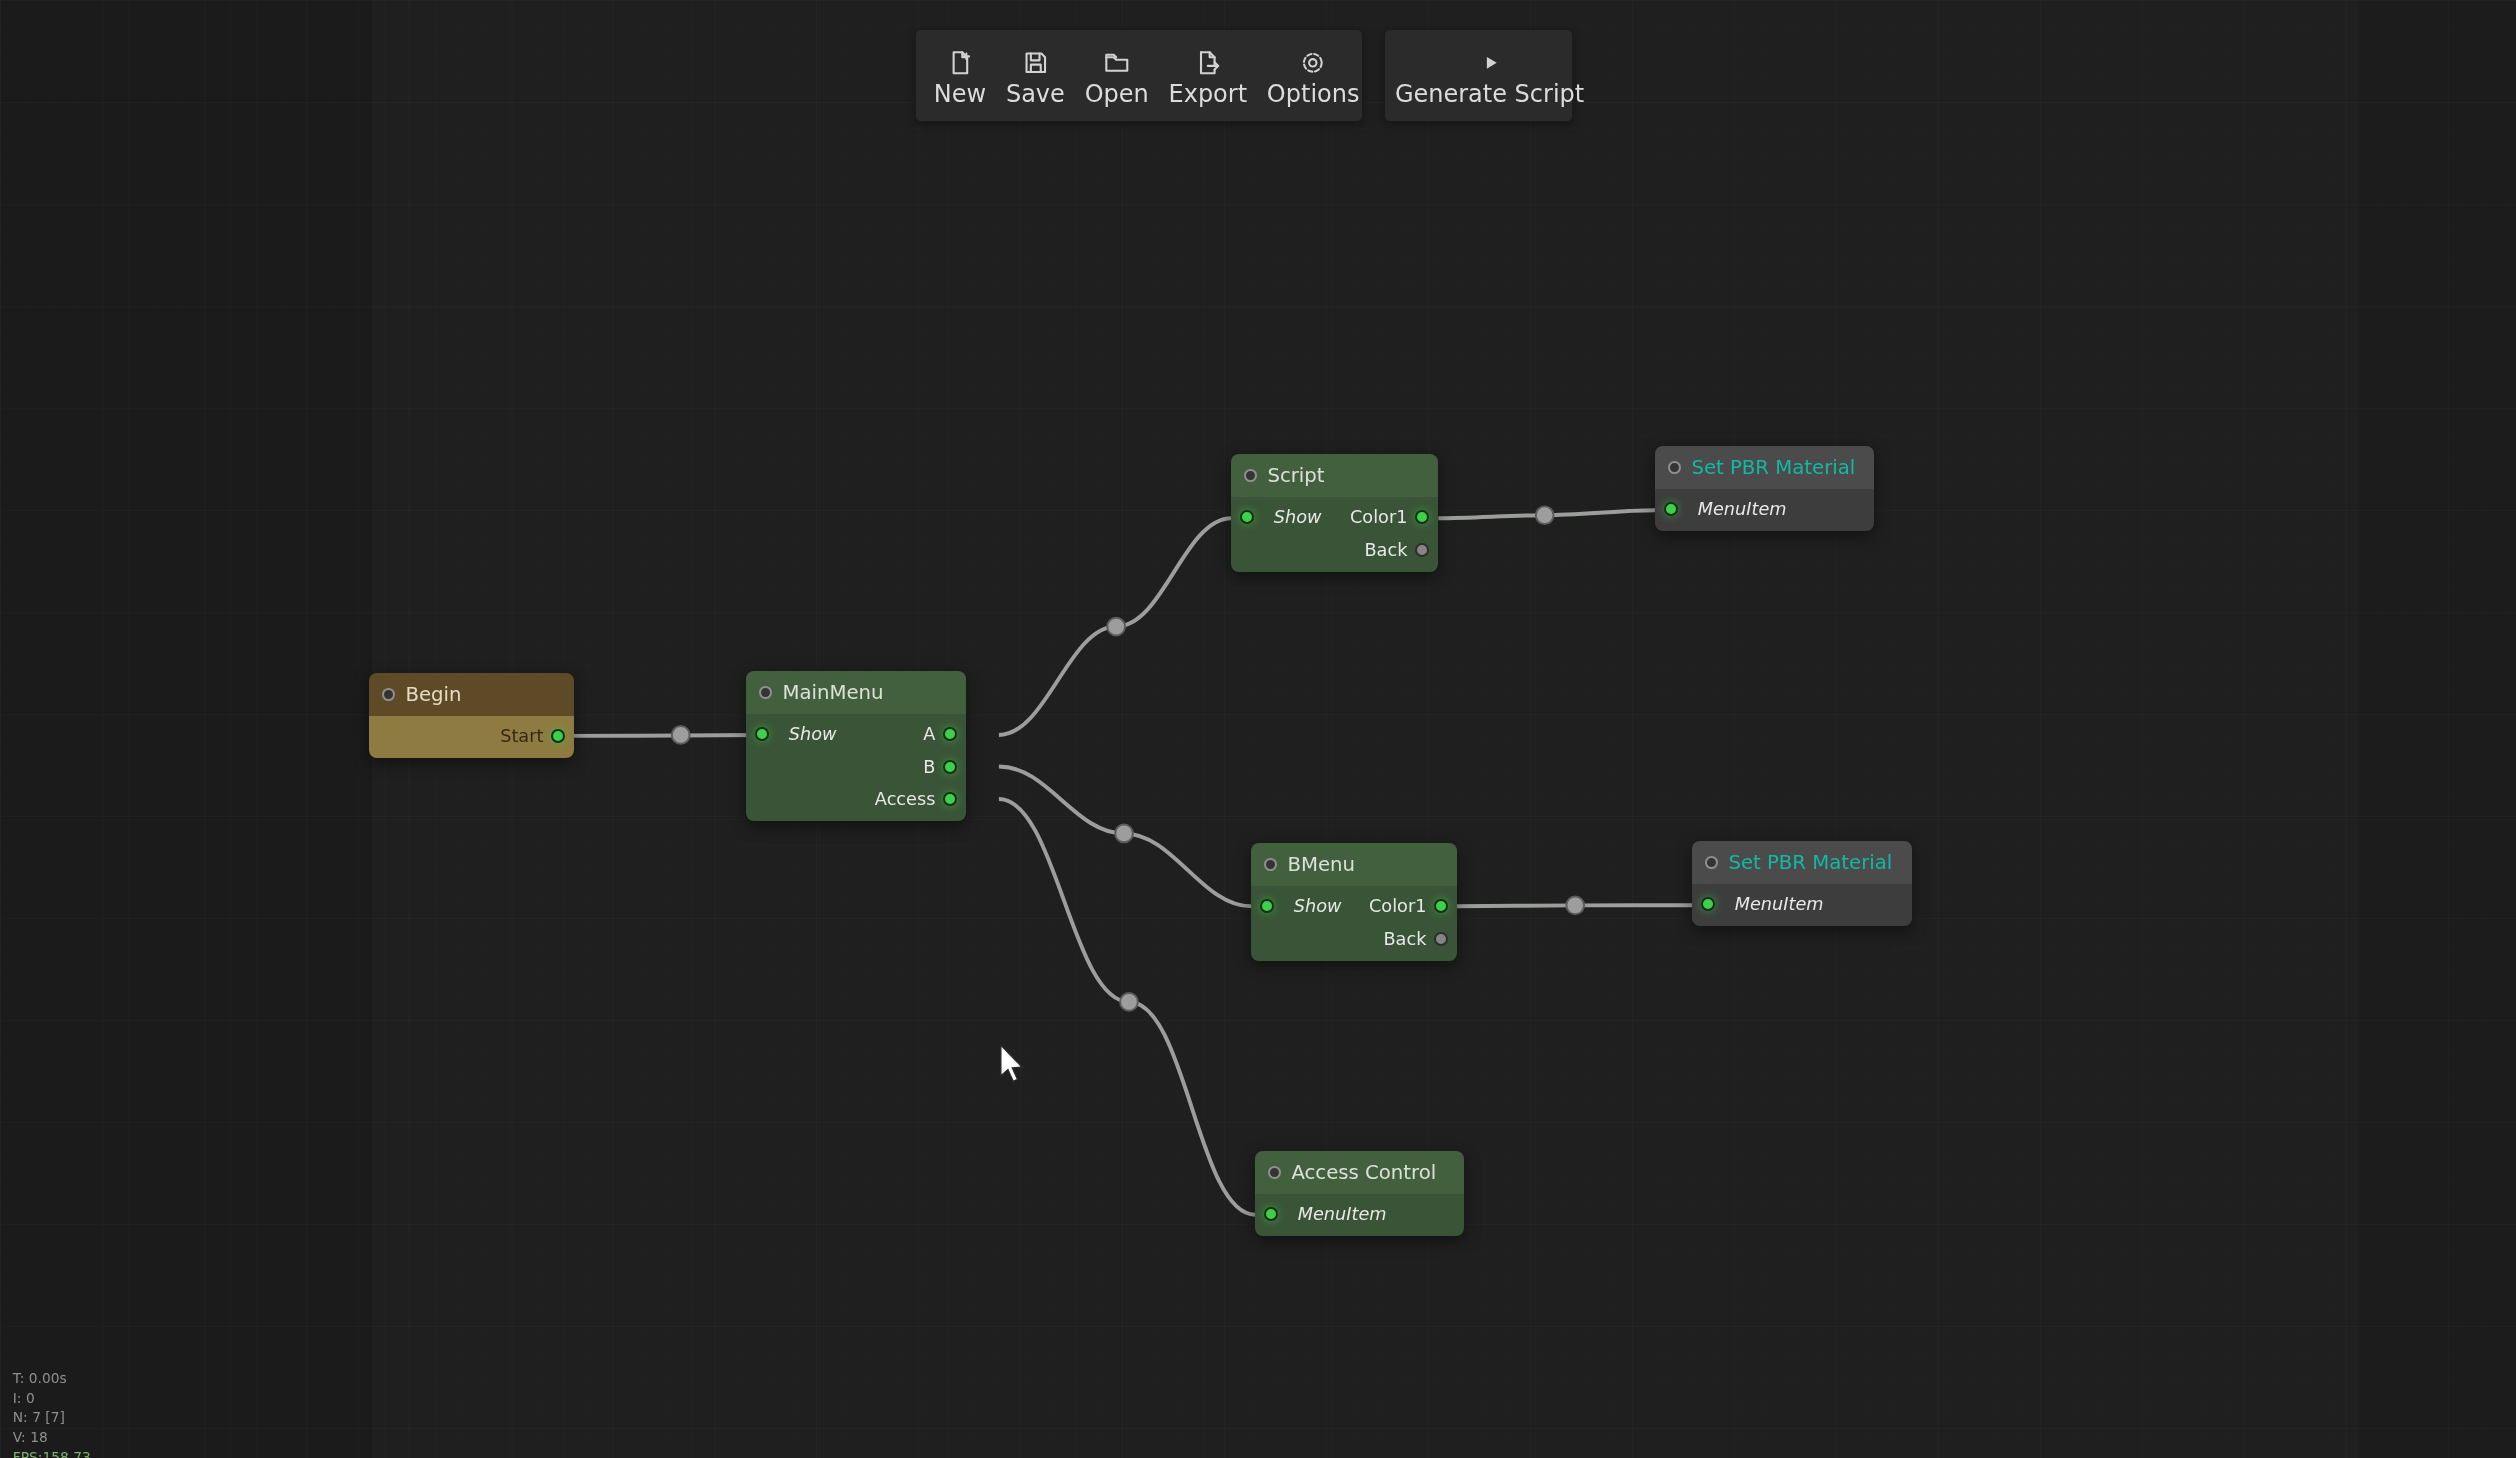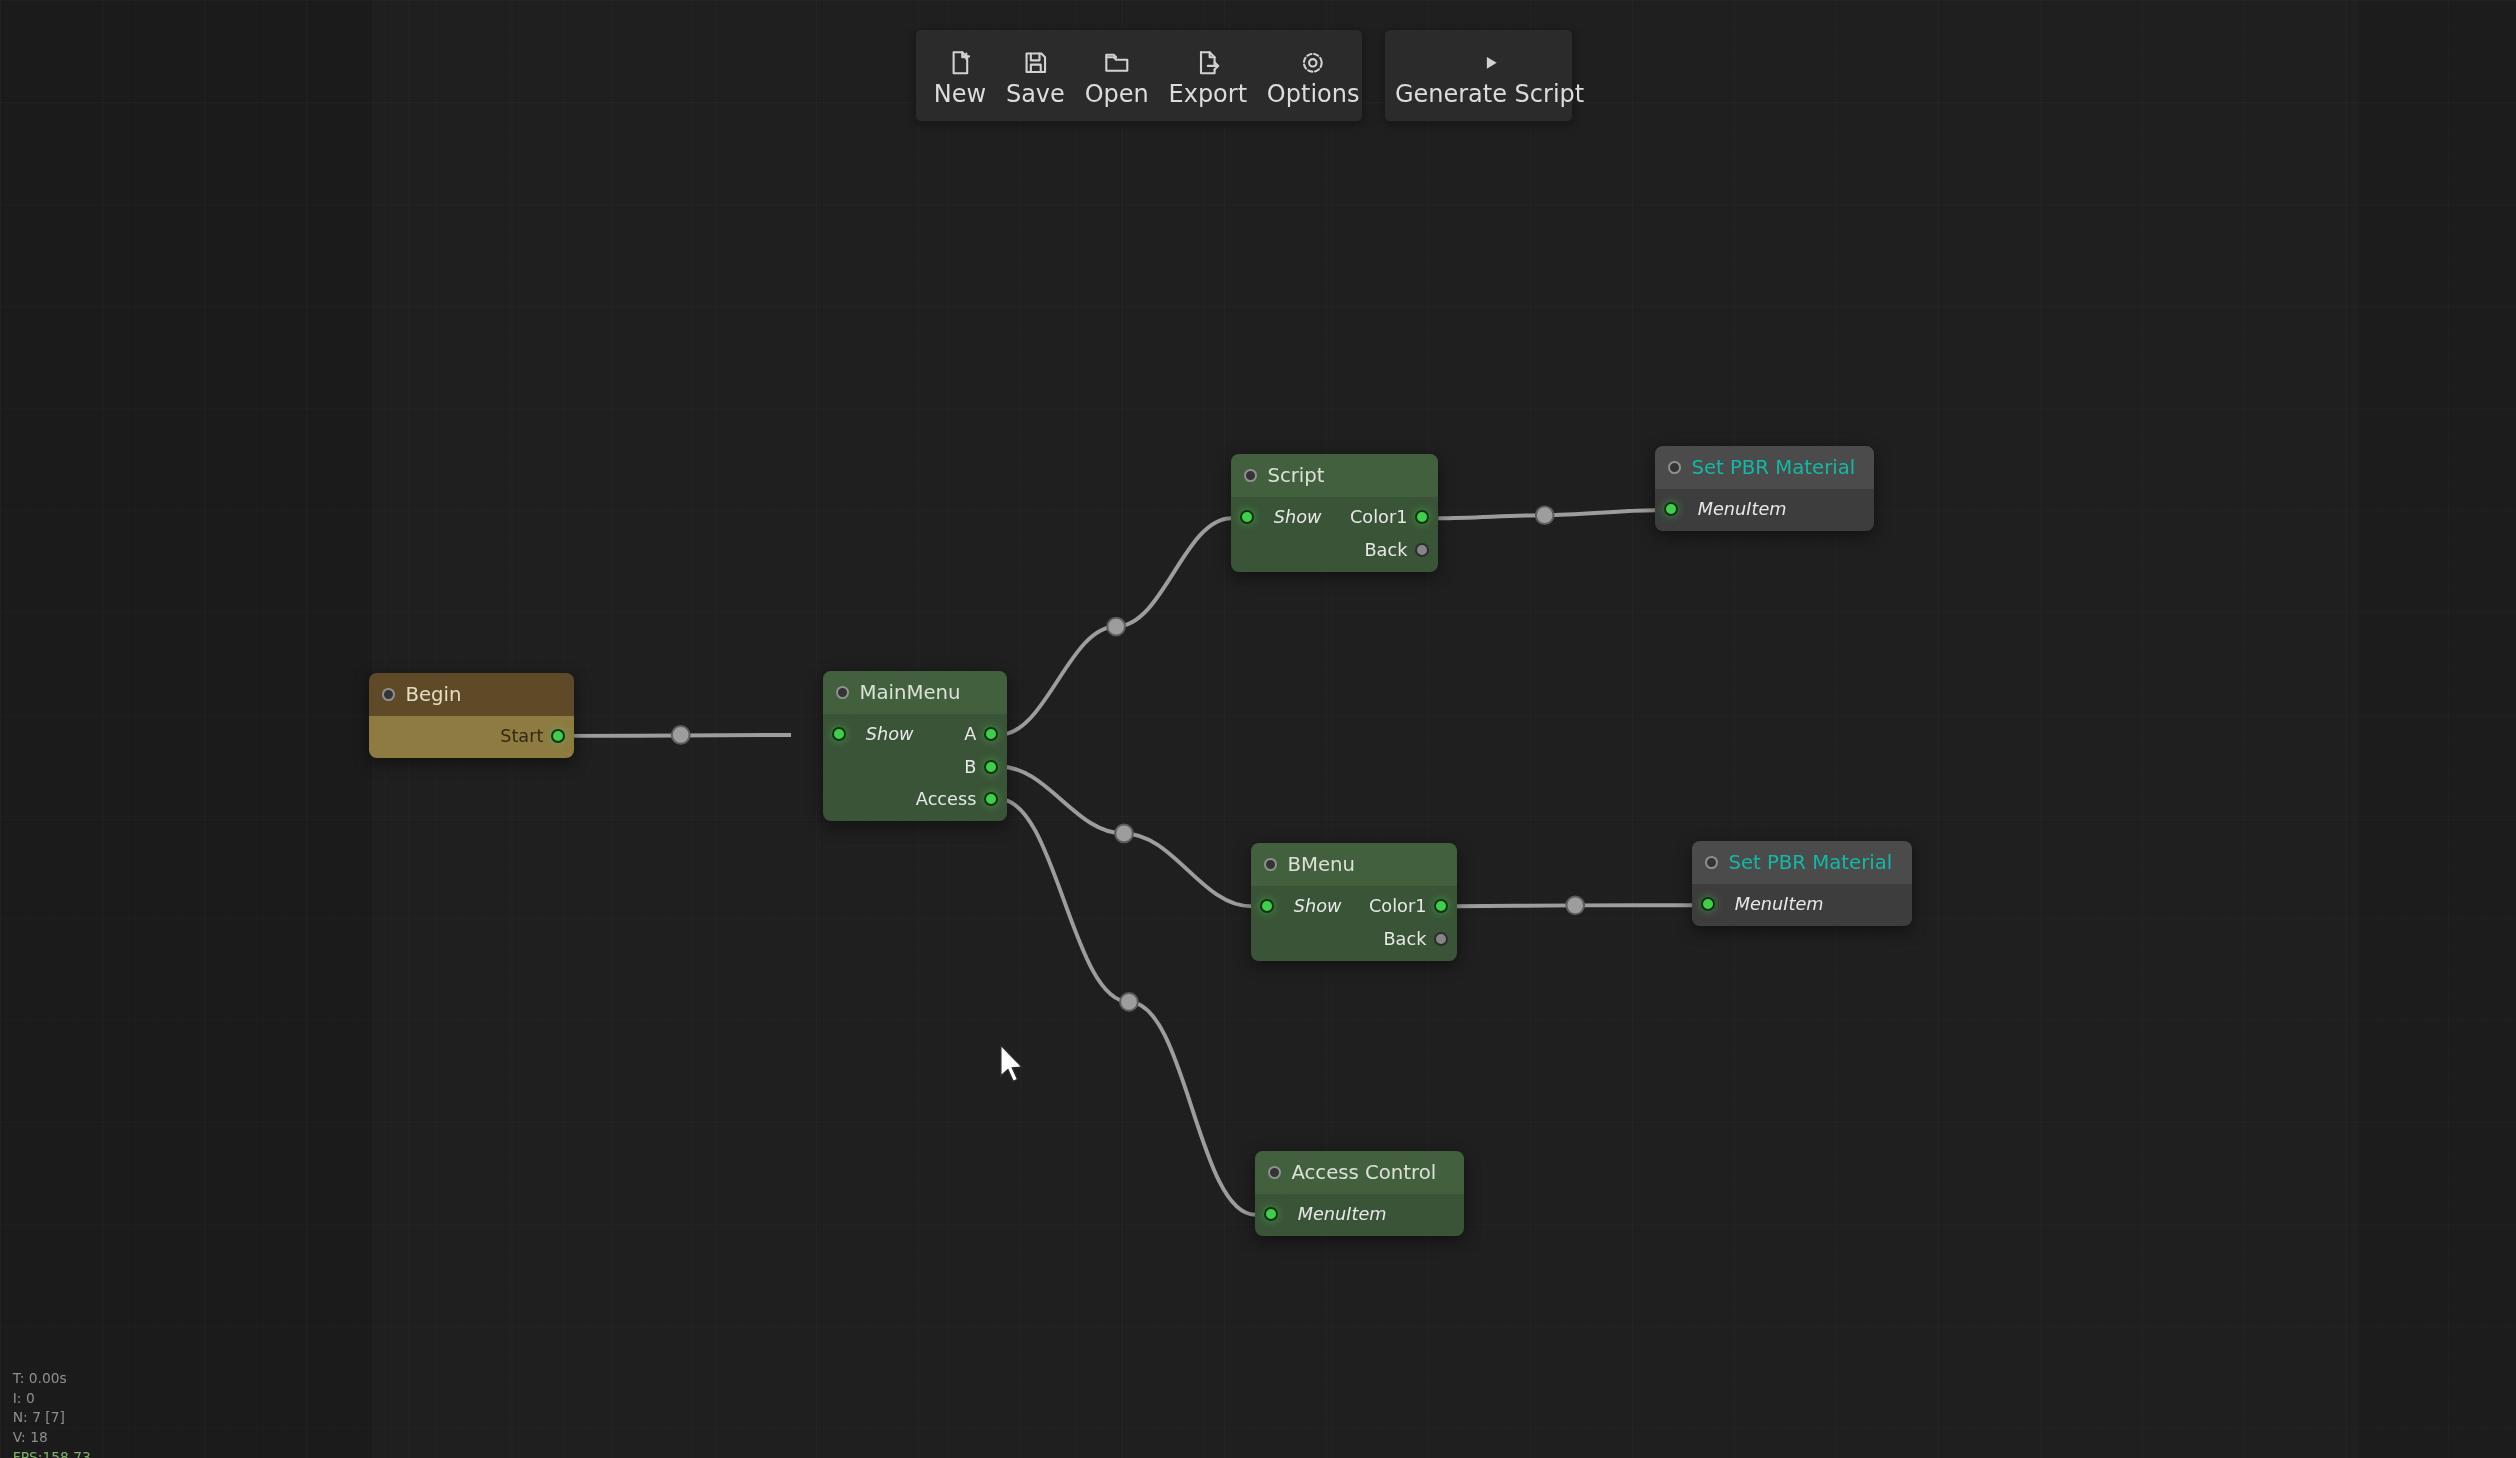--- a/index.html
+++ b/index.html
@@ -67,21 +67,21 @@
   
   .hdr-begin { background:#5e4a27; color:#e6dcc4; }
   .body-begin { background:#8e7b41; }
   .hdr-green { background:#43603e; color:#dbe1d8; }
   .body-green { background:#3a5437; }
   .hdr-gray { background:#4b4b4b; color:#14b8a6; }
   .body-gray { background:#3d3d3d; }
 
   
   .n-begin    { left:361px;  top:673px;  width:205px;margin-left:8px; }
-  .n-mainmenu { left:823px;  top:671px;  width:184px; }
+  .n-mainmenu { left:746px;  top:671px;  width:220px; }
   .n-amenu    { left:1231px; top:454px;  width:207px; }
   .n-setpbr1  { left:1655px; top:446px;  width:219px; }
   .n-bmenu    { left:1251px; top:843px;  width:206px; }
   .n-setpbr2  { left:1692px; top:841px;  width:220px; }
   .n-access   { left:1255px; top:1151px; width:209px; }
 
   
   svg.wires { position:absolute; inset:0; z-index:2; pointer-events:none; }
   .wire { stroke:#a9aca7; stroke-width:4; fill:none; opacity:.9; }
   .reroute { fill:#9d9d9d; stroke:#5c5c5c; stroke-width:2; }

